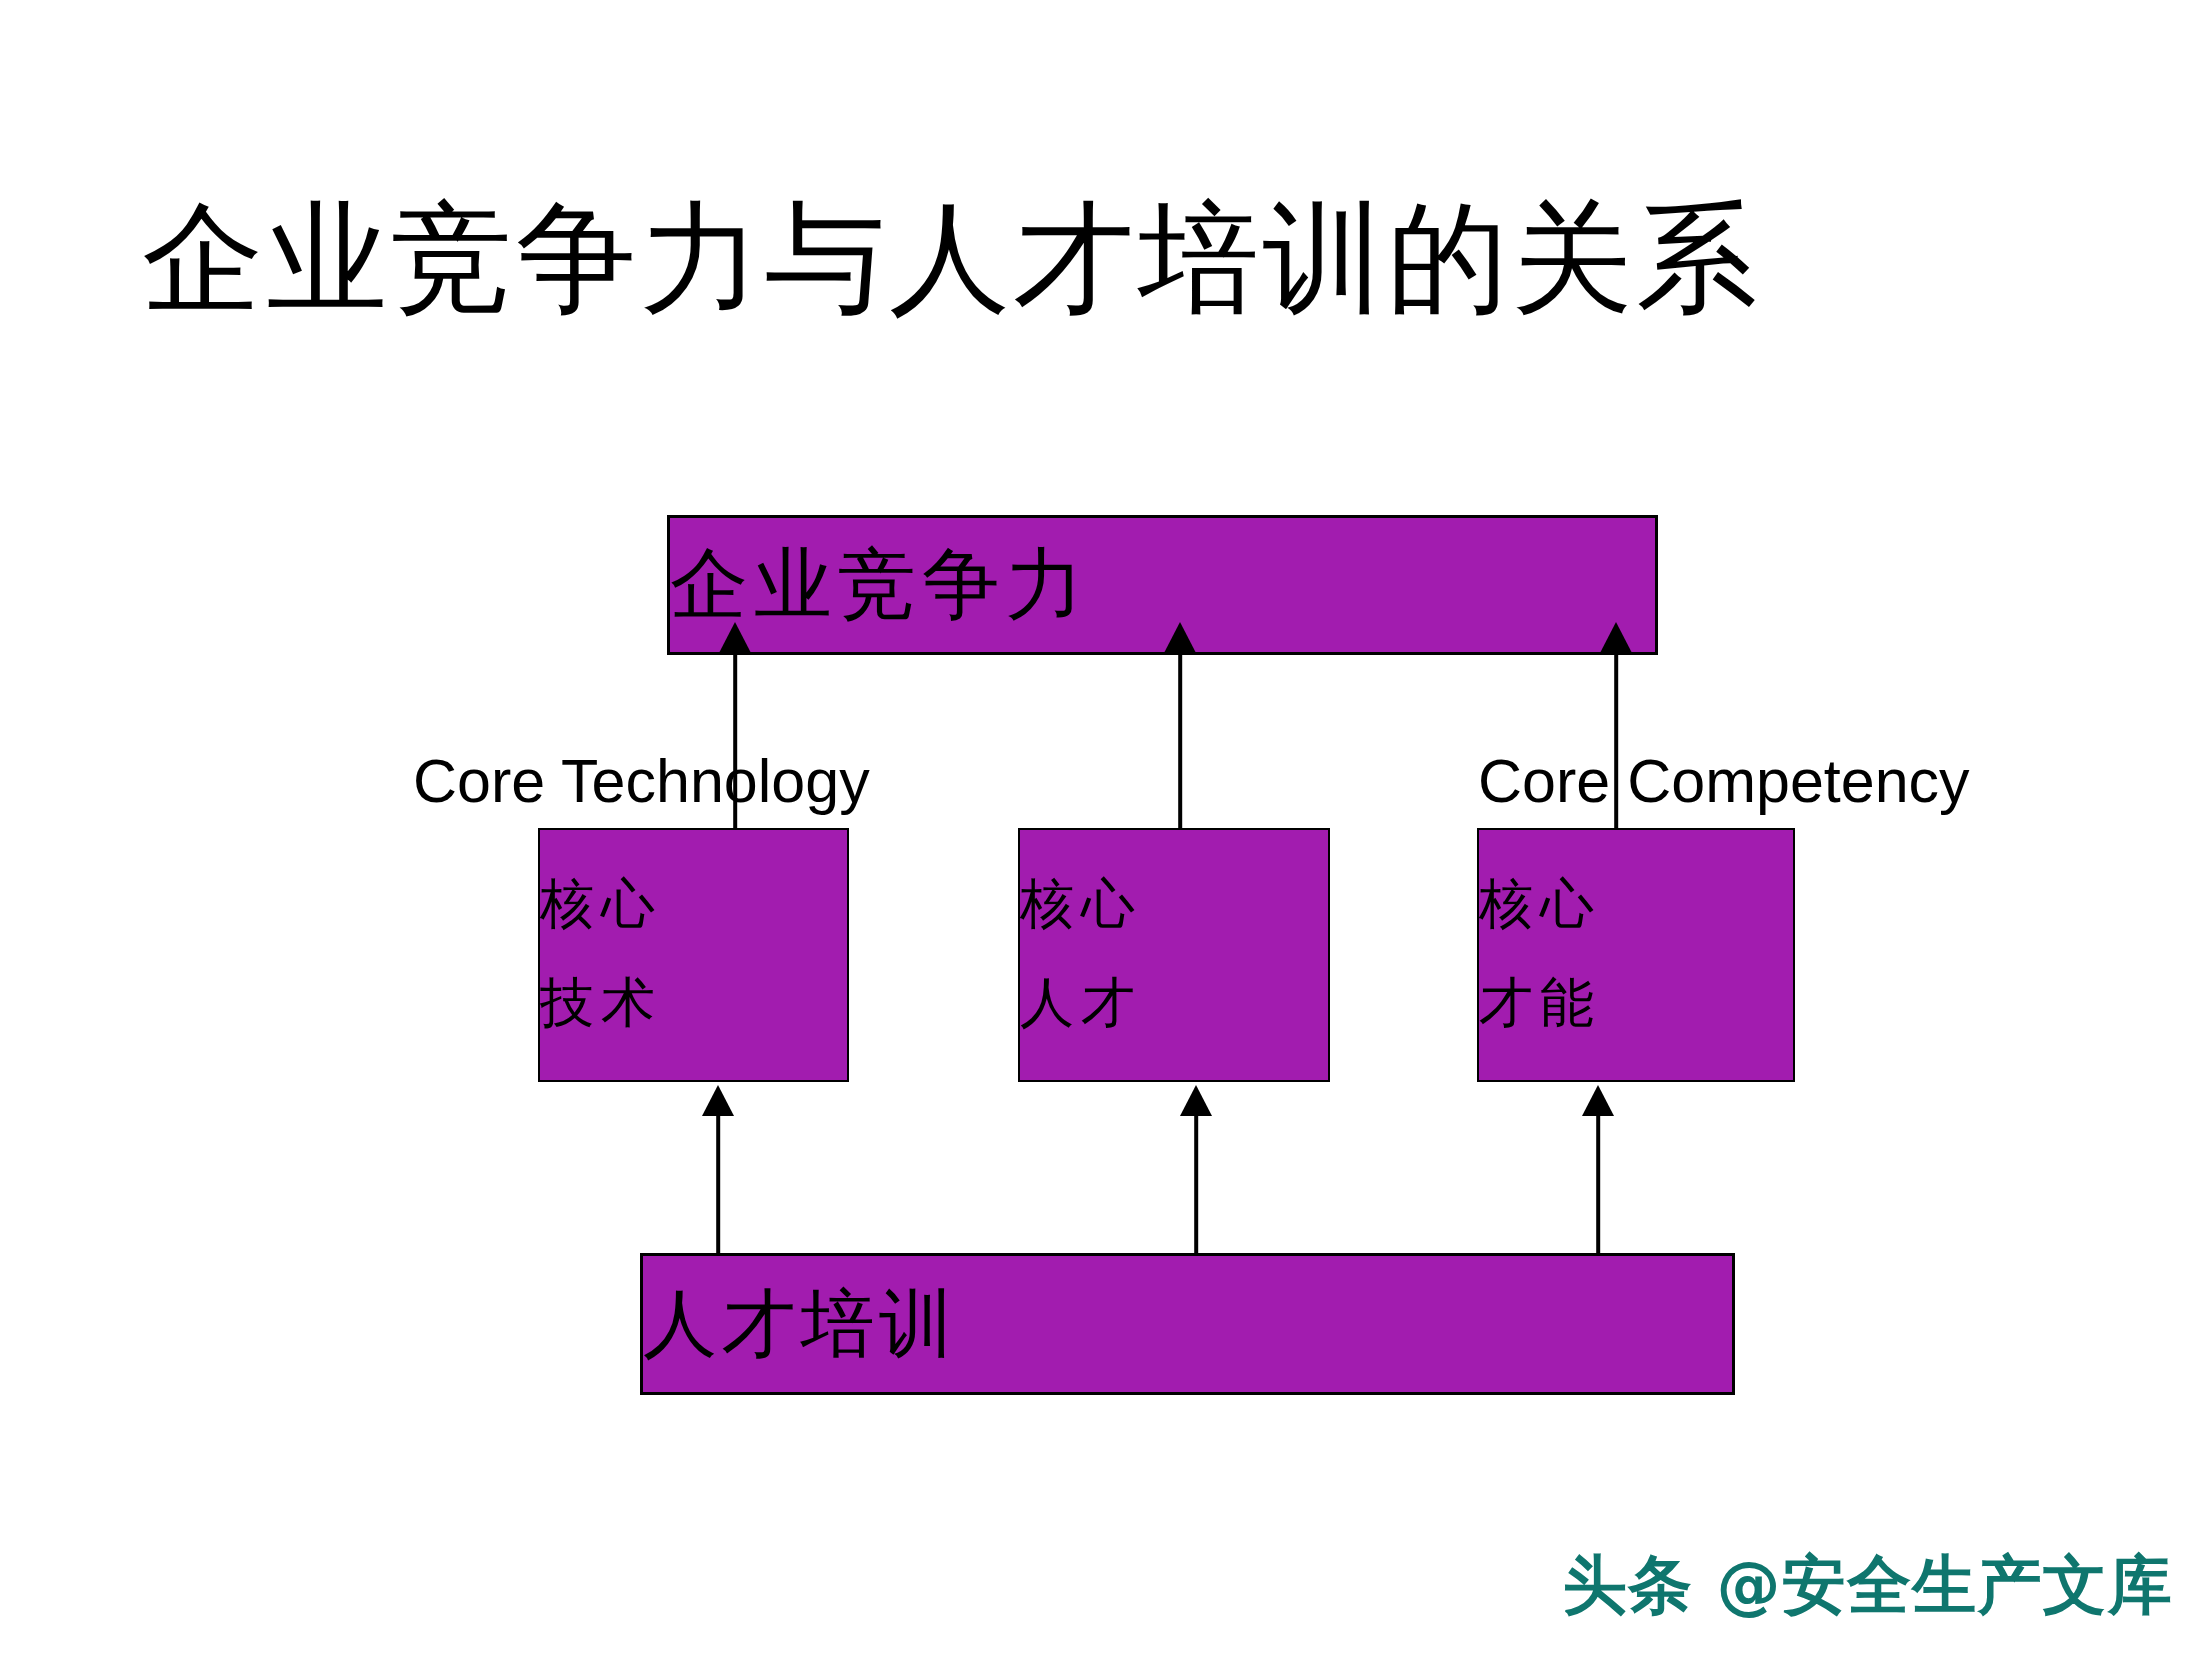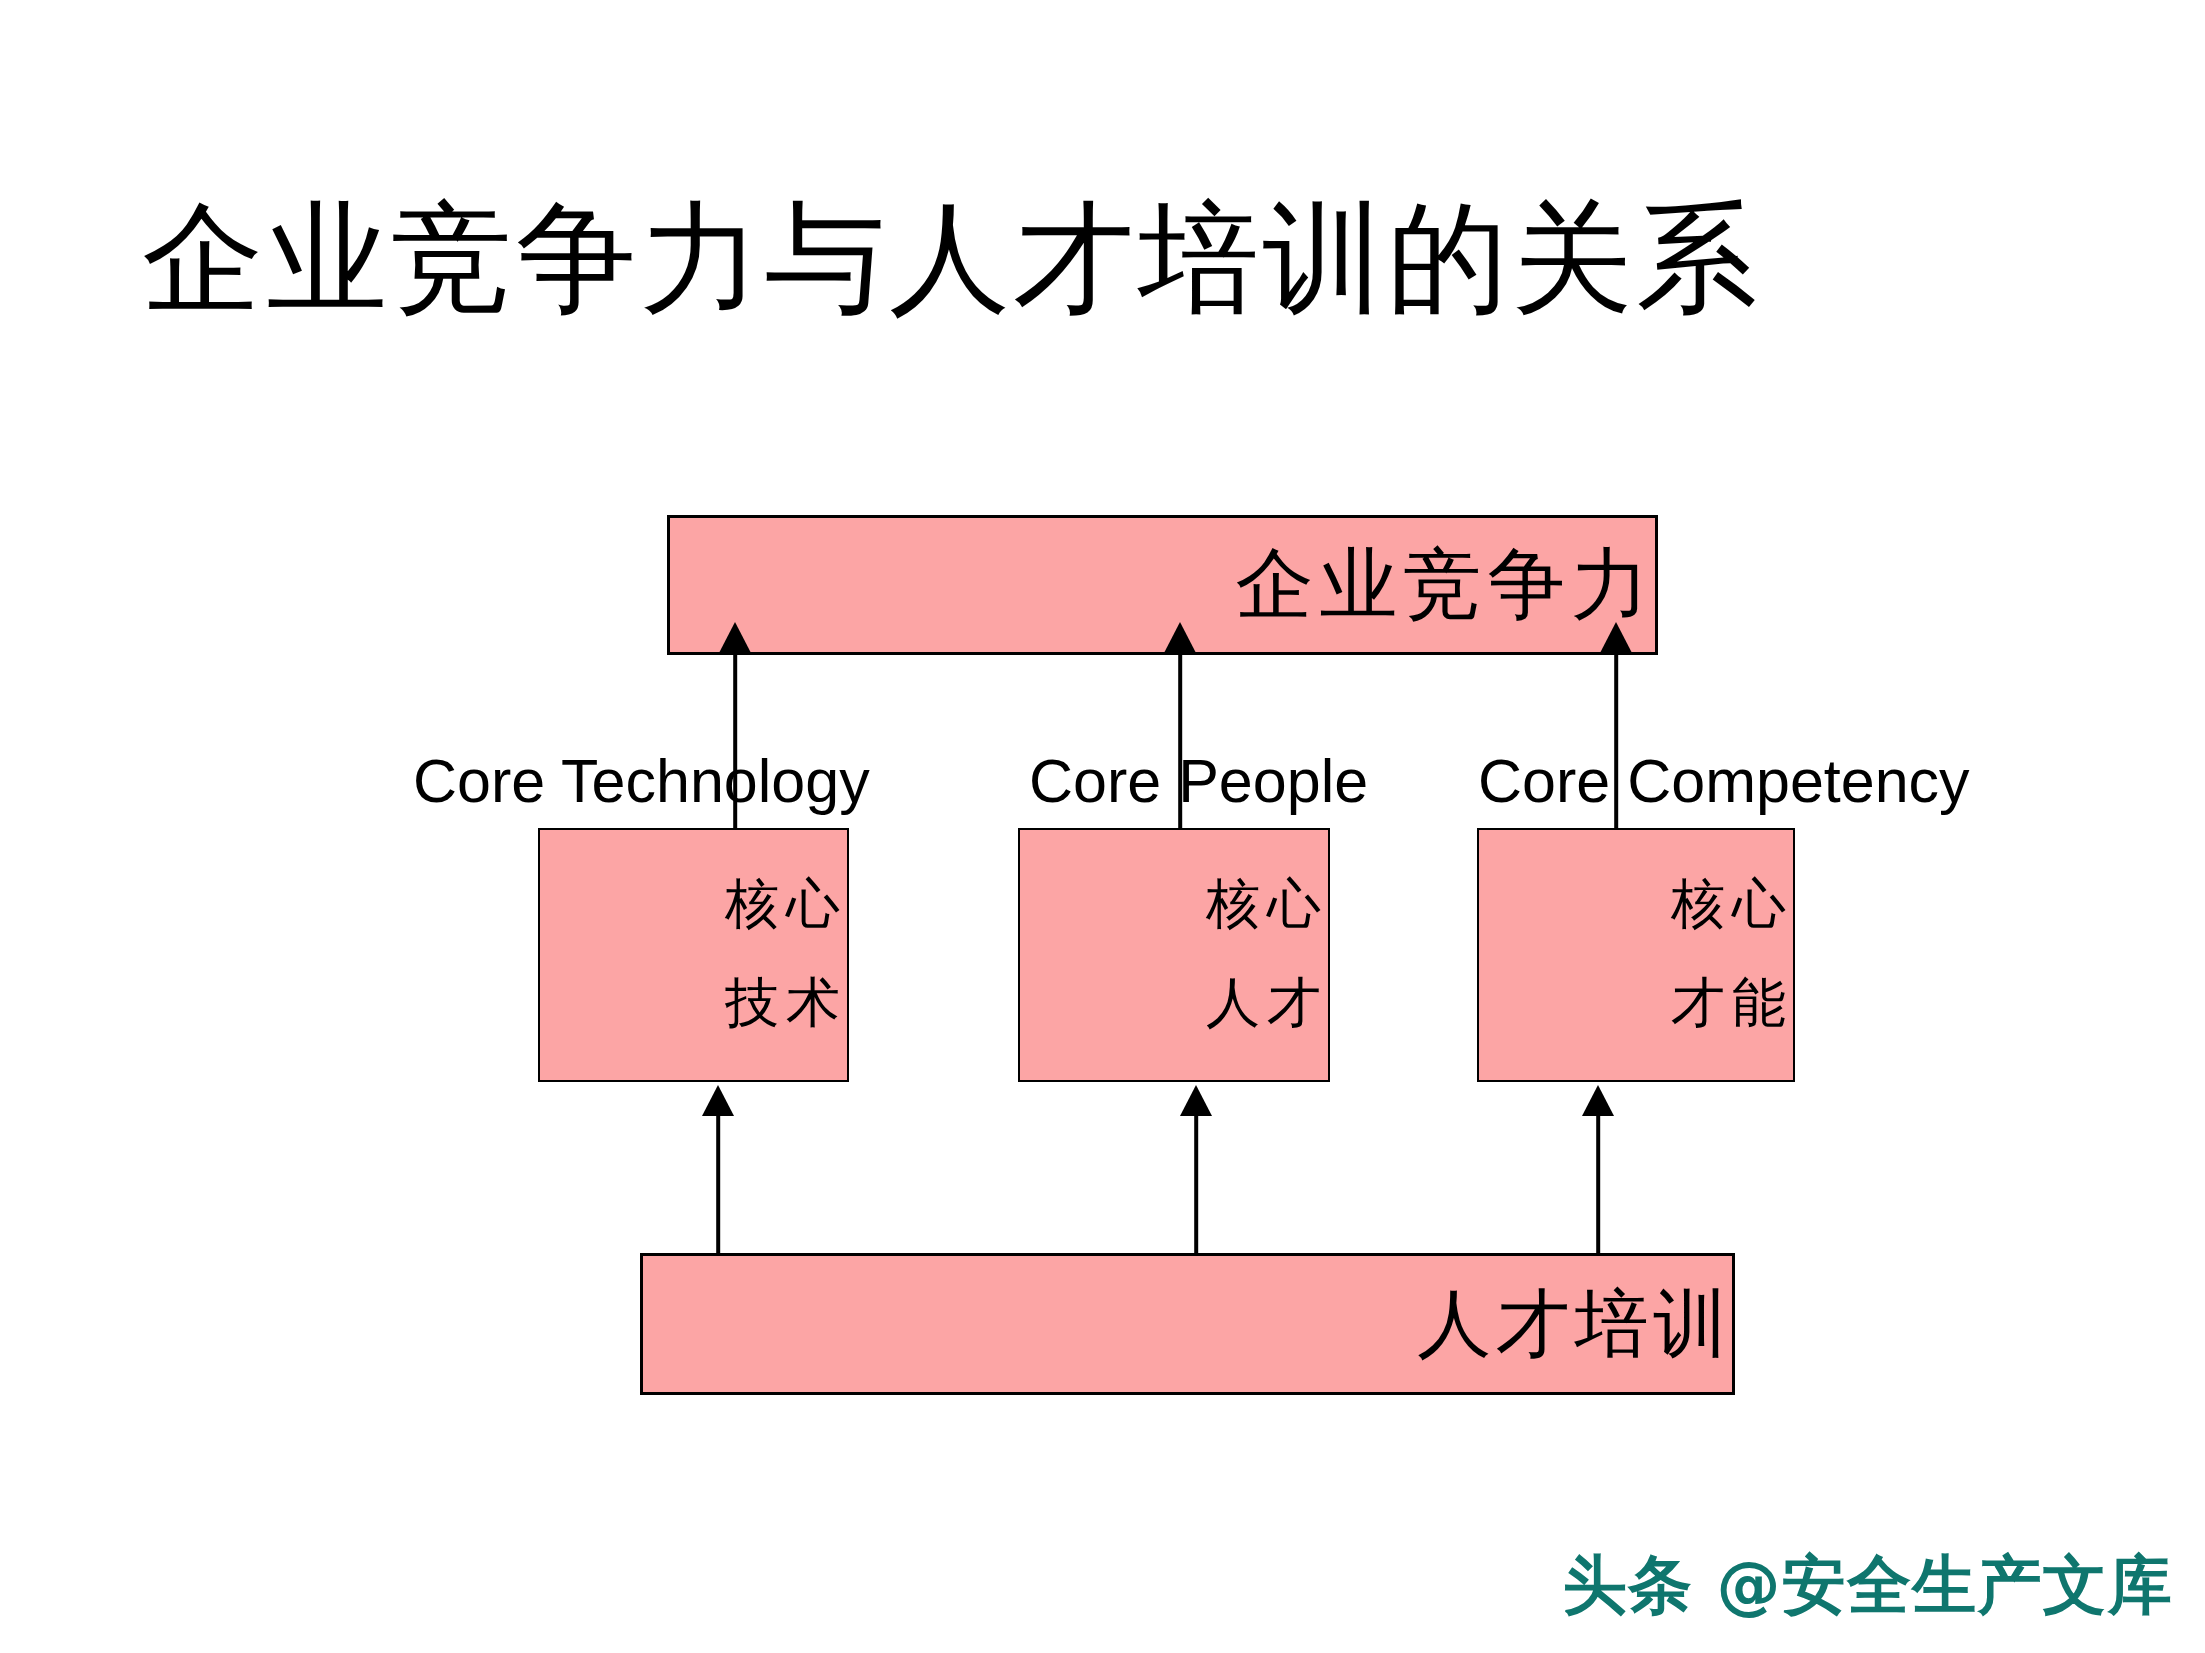--- a/index.html
+++ b/index.html
@@ -29,25 +29,25 @@
     color: #000000;
     white-space: nowrap;
     font-family: "DejaVu Serif", "Liberation Serif", serif;
     font-weight: 400;
   }
 
   
   .box {
     position: absolute;
     border: 3.5px solid #000000;
-    background: #fca5a5;
+    background: #a21caf;
     box-sizing: border-box;
     display: flex;
     flex-direction: column;
-    align-items: flex-end;
+    align-items: flex-start;
     justify-content: center;
     font-family: "DejaVu Serif", "Liberation Serif", serif;
   }
   .box.thin { border-width: 2.9px; }
 
   #box-competitiveness {
     left: 667px;
     top: 515px;
     width: 991px;
     height: 140px;
@@ -170,21 +170,20 @@
   <div class="arrow" id="arrow-people-up">
     <span class="head"></span>
     <span class="shaft"></span>
   </div>
   <div class="arrow" id="arrow-comp-up">
     <span class="head"></span>
     <span class="shaft"></span>
   </div>
 
   <div class="caption" id="caption-core-technology">Core Technology</div>
-  <div class="caption" id="caption-core-people">Core People</div>
   <div class="caption" id="caption-core-competency">Core Competency</div>
 
   <div class="box thin pillar-box" id="box-core-technology">
     <span class="box-line">核心</span>
     <span class="box-line">技术</span>
   </div>
 
   <div class="box thin pillar-box" id="box-core-people">
     <span class="box-line">核心</span>
     <span class="box-line">人才</span>

